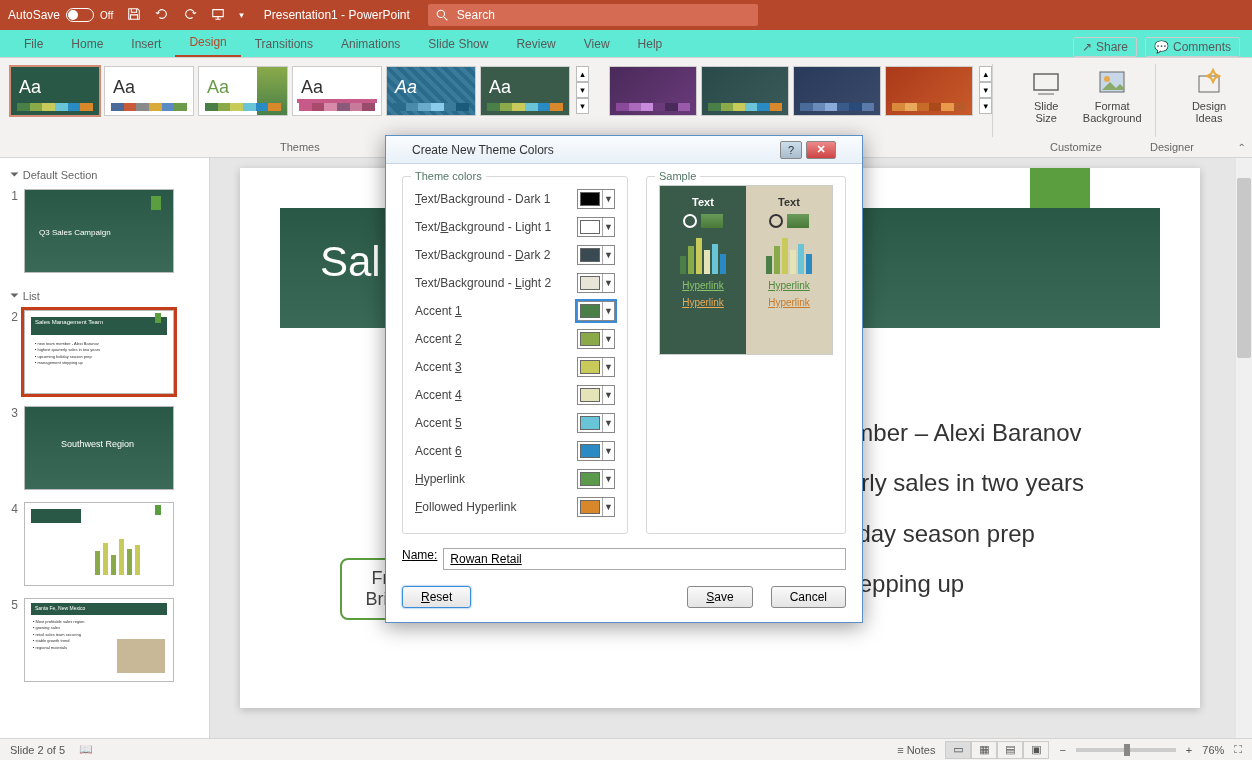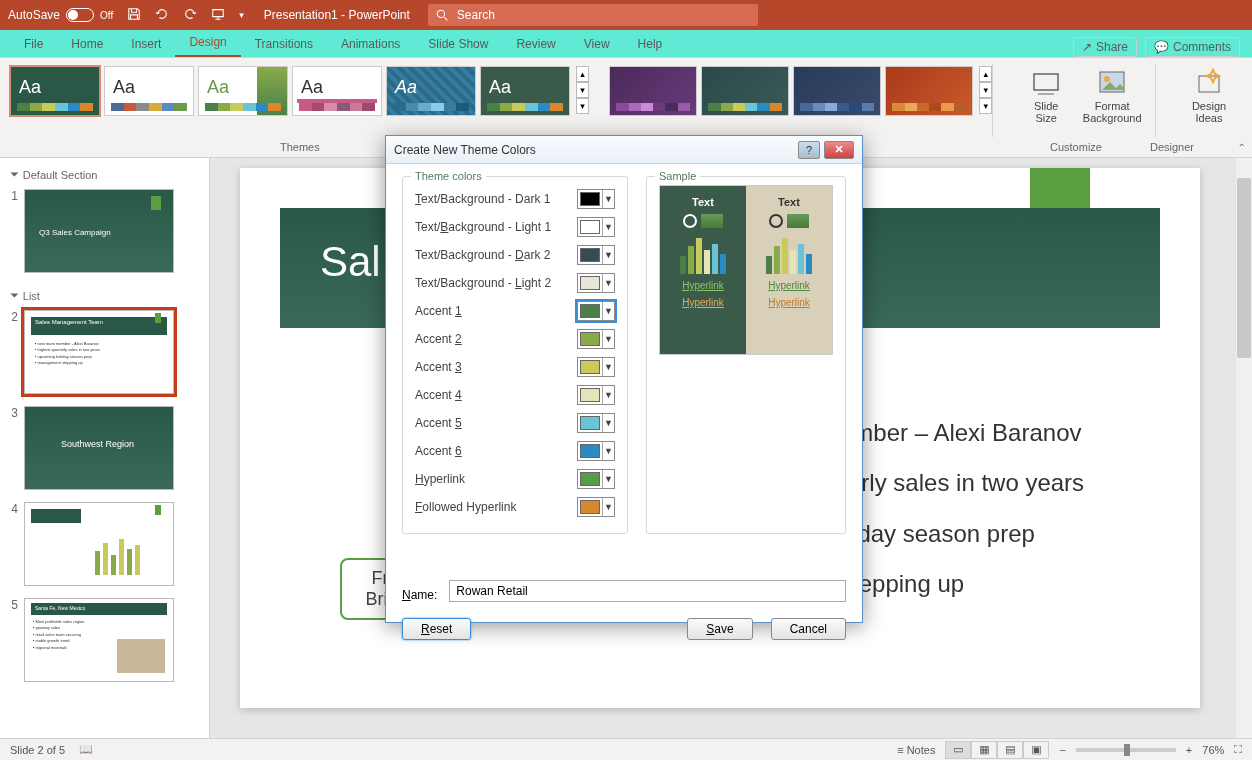--- a/index.html
+++ b/index.html
@@ -60,21 +60,21 @@
 .slide-header { position:absolute; top:40px; left:40px; right:40px; height:120px; background:linear-gradient(180deg,#2a5847,#3a6a57); color:#fff; font-size:42px; font-weight:300; padding:30px 40px; border-radius:0; }
 .green-tab { position:absolute; top:0; right:110px; width:60px; height:80px; background:#5a9e3f; }
 .bullets { position:absolute; top:240px; left:560px; font-size:24px; color:#333; font-weight:300; line-height:2.1; }
 .bullets div::before { content:"§ "; color:#5a9e3f; }
 .orgnode { position:absolute; border:2px solid #5a9e3f; background:#fff; border-radius:8px; text-align:center; font-size:18px; color:#444; padding:8px 4px; }
 .vscroll { position:absolute; right:0; top:0; bottom:0; width:16px; background:#f0f0f0; }
 .vscroll-thumb { position:absolute; width:14px; left:1px; background:#c8c8c8; border-radius:2px; }
 
 
 .dialog { position:absolute; left:385px; top:135px; width:478px; height:488px; background:#fff; border:1px solid #5a8fc8; box-shadow:0 4px 20px rgba(0,0,0,0.4); font-size:12px; }
-.dlg-title { height:28px; background:linear-gradient(#fafcfe,#e8f0f8); border-bottom:1px solid #c8d4e4; display:flex; align-items:center; padding:0 8px; color:#333; }
+.dlg-title { height:28px; background:linear-gradient(#fafcfe,#e8f0f8); border-bottom:1px solid #c8d4e4; display:flex; align-items:center; padding:0 26px; color:#333; }
 .dlg-title .ctl { margin-left:auto; display:flex; gap:4px; }
 .dlg-title .ctl span { width:22px; height:18px; border:1px solid #888; border-radius:2px; display:flex; align-items:center; justify-content:center; font-size:11px; }
 .dlg-title .ctl .close { background:linear-gradient(#e88,#c44); color:#fff; font-weight:bold; width:30px; }
 .dlg-title .ctl .help { background:linear-gradient(#cde,#abc); }
 .dlg-body { display:flex; padding:12px 16px 8px; gap:18px; }
 .fieldset { border:1px solid #d8d8d8; border-radius:3px; padding:8px 12px 12px; position:relative; }
 .fieldset .legend { position:absolute; top:-7px; left:8px; background:#fff; padding:0 4px; color:#576; font-size:11px; }
 .colorrow { display:flex; align-items:center; height:28px; gap:8px; }
 .colorrow label { flex:1; color:#444; }
 .swatch { width:38px; height:20px; border:1px solid #888; background:#fff; display:flex; align-items:center; cursor:pointer; }
@@ -83,22 +83,22 @@
 .swatch .dd { margin-left:auto; width:12px; text-align:center; font-size:9px; color:#444; border-left:1px solid #aaa; height:100%; line-height:18px; }
 .sample { width:200px; }
 .sample-box { display:flex; height:170px; border:1px solid #ccc; }
 .sample-half { flex:1; padding:10px 6px; display:flex; flex-direction:column; align-items:center; gap:6px; font-size:11px; }
 .sample-half.dark { background:#3a5a4a; color:#fff; }
 .sample-half.light { background:#d8d0b8; color:#333; }
 .chartshape { width:60px; height:40px; display:flex; align-items:flex-end; gap:2px; justify-content:center; }
 .chartshape span { width:6px; background:#9aba4a; }
 .shapesrow { display:flex; gap:4px; align-items:center; }
 .hyperl { text-decoration:underline; font-size:10px; }
-.dlg-name { padding:6px 16px; display:flex; align-items:flex-end; gap:12px; }
-.dlg-name input { flex:1; border:1px solid #aaa; padding:3px 6px; font-size:12px;margin-top:32px; }
+.dlg-name { padding:6px 16px; display:flex; align-items:flex-start; gap:6px;text-decoration:underline; }
+.dlg-name input { flex:1; border:1px solid #aaa; padding:3px 6px; font-size:12px; }
 .dlg-btns { padding:10px 16px 12px; display:flex; gap:18px; }
 .dlg-btns button { padding:3px 18px; border:1px solid #888; background:linear-gradient(#fafafa,#e4e4e4); border-radius:3px; font-size:12px; cursor:pointer; }
 .dlg-btns .reset { border:1px solid #3a8cd8; box-shadow:0 0 2px #3a8cd8; }
 .dlg-btns .spacer { flex:1; }
 
 
 .statusbar { position:absolute; bottom:0; left:0; right:0; height:22px; background:#f3f2f1; border-top:1px solid #d4d4d4; display:flex; align-items:center; font-size:11px; color:#555; padding:0 10px; gap:14px; }
 .statusbar .right { margin-left:auto; display:flex; align-items:center; gap:10px; }
 .viewbtns { display:flex; gap:0; }
 .viewbtns span { width:26px; height:18px; border:1px solid #ccc; display:flex; align-items:center; justify-content:center; }

